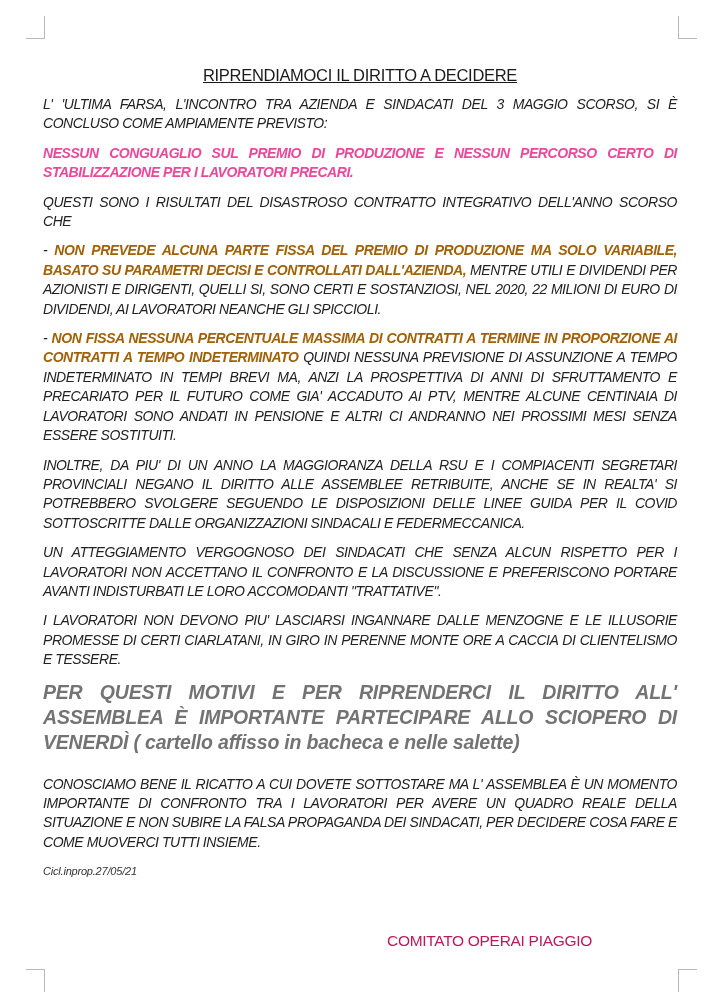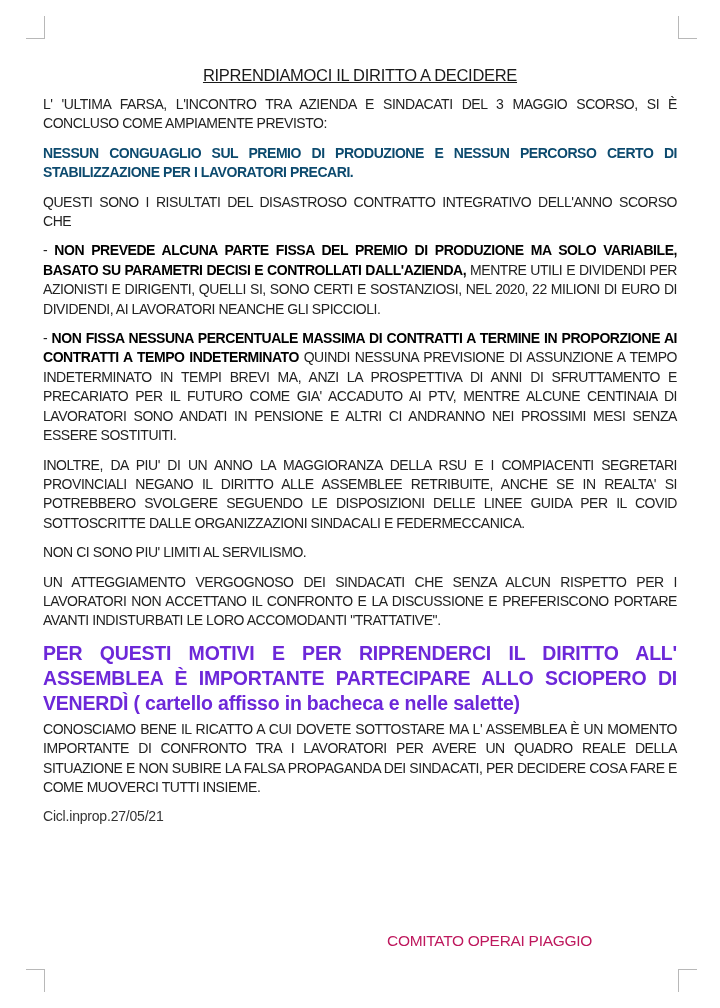--- a/index.html
+++ b/index.html
@@ -6,26 +6,26 @@
   body { width:720px; height:1008px; position:relative; overflow:hidden;
          font-family:"Liberation Sans", sans-serif; color:#222; }
   .corner { position:absolute; width:18px; height:22px; }
   .c-tl { left:26px; top:16px; border-right:1px solid #b8b8b8; border-bottom:1px solid #b8b8b8; }
   .c-tr { left:678px; top:16px; border-left:1px solid #b8b8b8; border-bottom:1px solid #b8b8b8; }
   .c-bl { left:26px; top:969px; border-right:1px solid #b8b8b8; border-top:1px solid #b8b8b8; }
   .c-br { left:678px; top:969px; border-left:1px solid #b8b8b8; border-top:1px solid #b8b8b8; }
   .page { position:absolute; left:43px; top:66px; width:634px; }
   .title { text-align:center; font-size:16.5px; letter-spacing:-0.3px; margin:0 0 10px 0; color:#1a1a1a;text-decoration:underline; }
   p { margin:0 0 10px 0; font-size:14px; line-height:19.4px; text-align:justify;
-      letter-spacing:-0.45px; transform-origin:left; }
-  p b { font-weight:bold; color:#000000; }
-  .big { font-size:19.5px; line-height:25px; font-weight:bold; color:#6d28d9; letter-spacing:-0.2px; margin-bottom:4px; }
+      letter-spacing:-0.45px; transform-origin:left;font-style:italic; }
+  p b { font-weight:bold; color:#a16207; }
+  .big { font-size:19.5px; line-height:25px; font-weight:bold; color:#737373; letter-spacing:-0.2px; margin-bottom:20px; }
   .big .lc { font-weight:bold; }
-  .strong { font-weight:bold; color:#0c4a6e; }
-  .small { font-size:14px; letter-spacing:-0.2px; margin:4px 0 0 0; color:#333; }
+  .strong { font-weight:bold; color:#ec4899; }
+  .small { font-size:11px; letter-spacing:-0.2px; margin:4px 0 0 0; color:#333; }
   .sign { position:absolute; left:387px; top:932px; font-size:15.5px; color:#be185d; letter-spacing:-0.3px; }
 </style>
 </head>
 <body>
 
 <div class="corner c-tl"></div>
 <div class="corner c-tr"></div>
 <div class="corner c-bl"></div>
 <div class="corner c-br"></div>
 
@@ -35,22 +35,22 @@
   <p>L' 'ULTIMA FARSA, L'INCONTRO TRA AZIENDA E SINDACATI DEL 3 MAGGIO SCORSO, SI È CONCLUSO COME AMPIAMENTE PREVISTO:</p>
   <p class="strong">NESSUN CONGUAGLIO SUL PREMIO DI PRODUZIONE E NESSUN PERCORSO CERTO DI STABILIZZAZIONE PER I LAVORATORI PRECARI.</p>
   <p>QUESTI SONO I RISULTATI DEL DISASTROSO CONTRATTO INTEGRATIVO DELL'ANNO SCORSO CHE</p>
 
   <p><span>- </span><b>NON PREVEDE ALCUNA PARTE FISSA DEL PREMIO DI PRODUZIONE MA SOLO VARIABILE, BASATO SU PARAMETRI DECISI E CONTROLLATI DALL'AZIENDA,</b><span> MENTRE UTILI E DIVIDENDI PER AZIONISTI E DIRIGENTI, QUELLI SI, SONO CERTI E SOSTANZIOSI, NEL 2020, 22 MILIONI DI EURO DI DIVIDENDI, AI LAVORATORI NEANCHE GLI SPICCIOLI.</span></p>
 
   <p><span>- </span><b>NON FISSA NESSUNA PERCENTUALE MASSIMA DI CONTRATTI A TERMINE IN PROPORZIONE AI CONTRATTI A TEMPO INDETERMINATO</b><span> QUINDI NESSUNA PREVISIONE DI ASSUNZIONE A TEMPO INDETERMINATO IN TEMPI BREVI MA, ANZI LA PROSPETTIVA DI ANNI DI SFRUTTAMENTO E PRECARIATO PER IL FUTURO COME GIA' ACCADUTO AI PTV, MENTRE ALCUNE CENTINAIA DI LAVORATORI SONO ANDATI IN PENSIONE E ALTRI CI ANDRANNO NEI PROSSIMI MESI SENZA ESSERE SOSTITUITI.</span></p>
 
 
   <p>INOLTRE, DA PIU' DI UN ANNO LA MAGGIORANZA DELLA RSU E I COMPIACENTI SEGRETARI PROVINCIALI NEGANO IL DIRITTO ALLE ASSEMBLEE RETRIBUITE, ANCHE SE IN REALTA' SI POTREBBERO SVOLGERE SEGUENDO LE DISPOSIZIONI DELLE LINEE GUIDA PER IL COVID SOTTOSCRITTE DALLE ORGANIZZAZIONI SINDACALI E FEDERMECCANICA.</p>
-  <p>NON CI SONO PIU' LIMITI AL SERVILISMO.</p>
   <p>UN ATTEGGIAMENTO VERGOGNOSO DEI SINDACATI CHE SENZA ALCUN RISPETTO PER I LAVORATORI NON ACCETTANO IL CONFRONTO E LA DISCUSSIONE E PREFERISCONO PORTARE AVANTI INDISTURBATI LE LORO ACCOMODANTI "TRATTATIVE".</p>
+  <p>I LAVORATORI NON DEVONO PIU' LASCIARSI INGANNARE DALLE MENZOGNE E LE ILLUSORIE PROMESSE DI CERTI CIARLATANI, IN GIRO IN PERENNE MONTE ORE A CACCIA DI CLIENTELISMO E TESSERE.</p>
 
   <p class="big"><span>PER QUESTI MOTIVI E PER RIPRENDERCI IL DIRITTO ALL' ASSEMBLEA È IMPORTANTE PARTECIPARE ALLO SCIOPERO DI VENERDÌ</span><span class="lc"> ( cartello affisso in bacheca e nelle salette)</span></p>
 
   <p>CONOSCIAMO BENE IL RICATTO A CUI DOVETE SOTTOSTARE MA L' ASSEMBLEA È UN MOMENTO IMPORTANTE DI CONFRONTO TRA I LAVORATORI PER AVERE UN QUADRO REALE DELLA SITUAZIONE E NON SUBIRE LA FALSA PROPAGANDA DEI SINDACATI, PER DECIDERE COSA FARE E COME MUOVERCI TUTTI INSIEME.</p>
   <p class="small">Cicl.inprop.27/05/21</p>
 </div>
 
 <div class="sign">COMITATO OPERAI PIAGGIO</div>
 
 </body></html>

